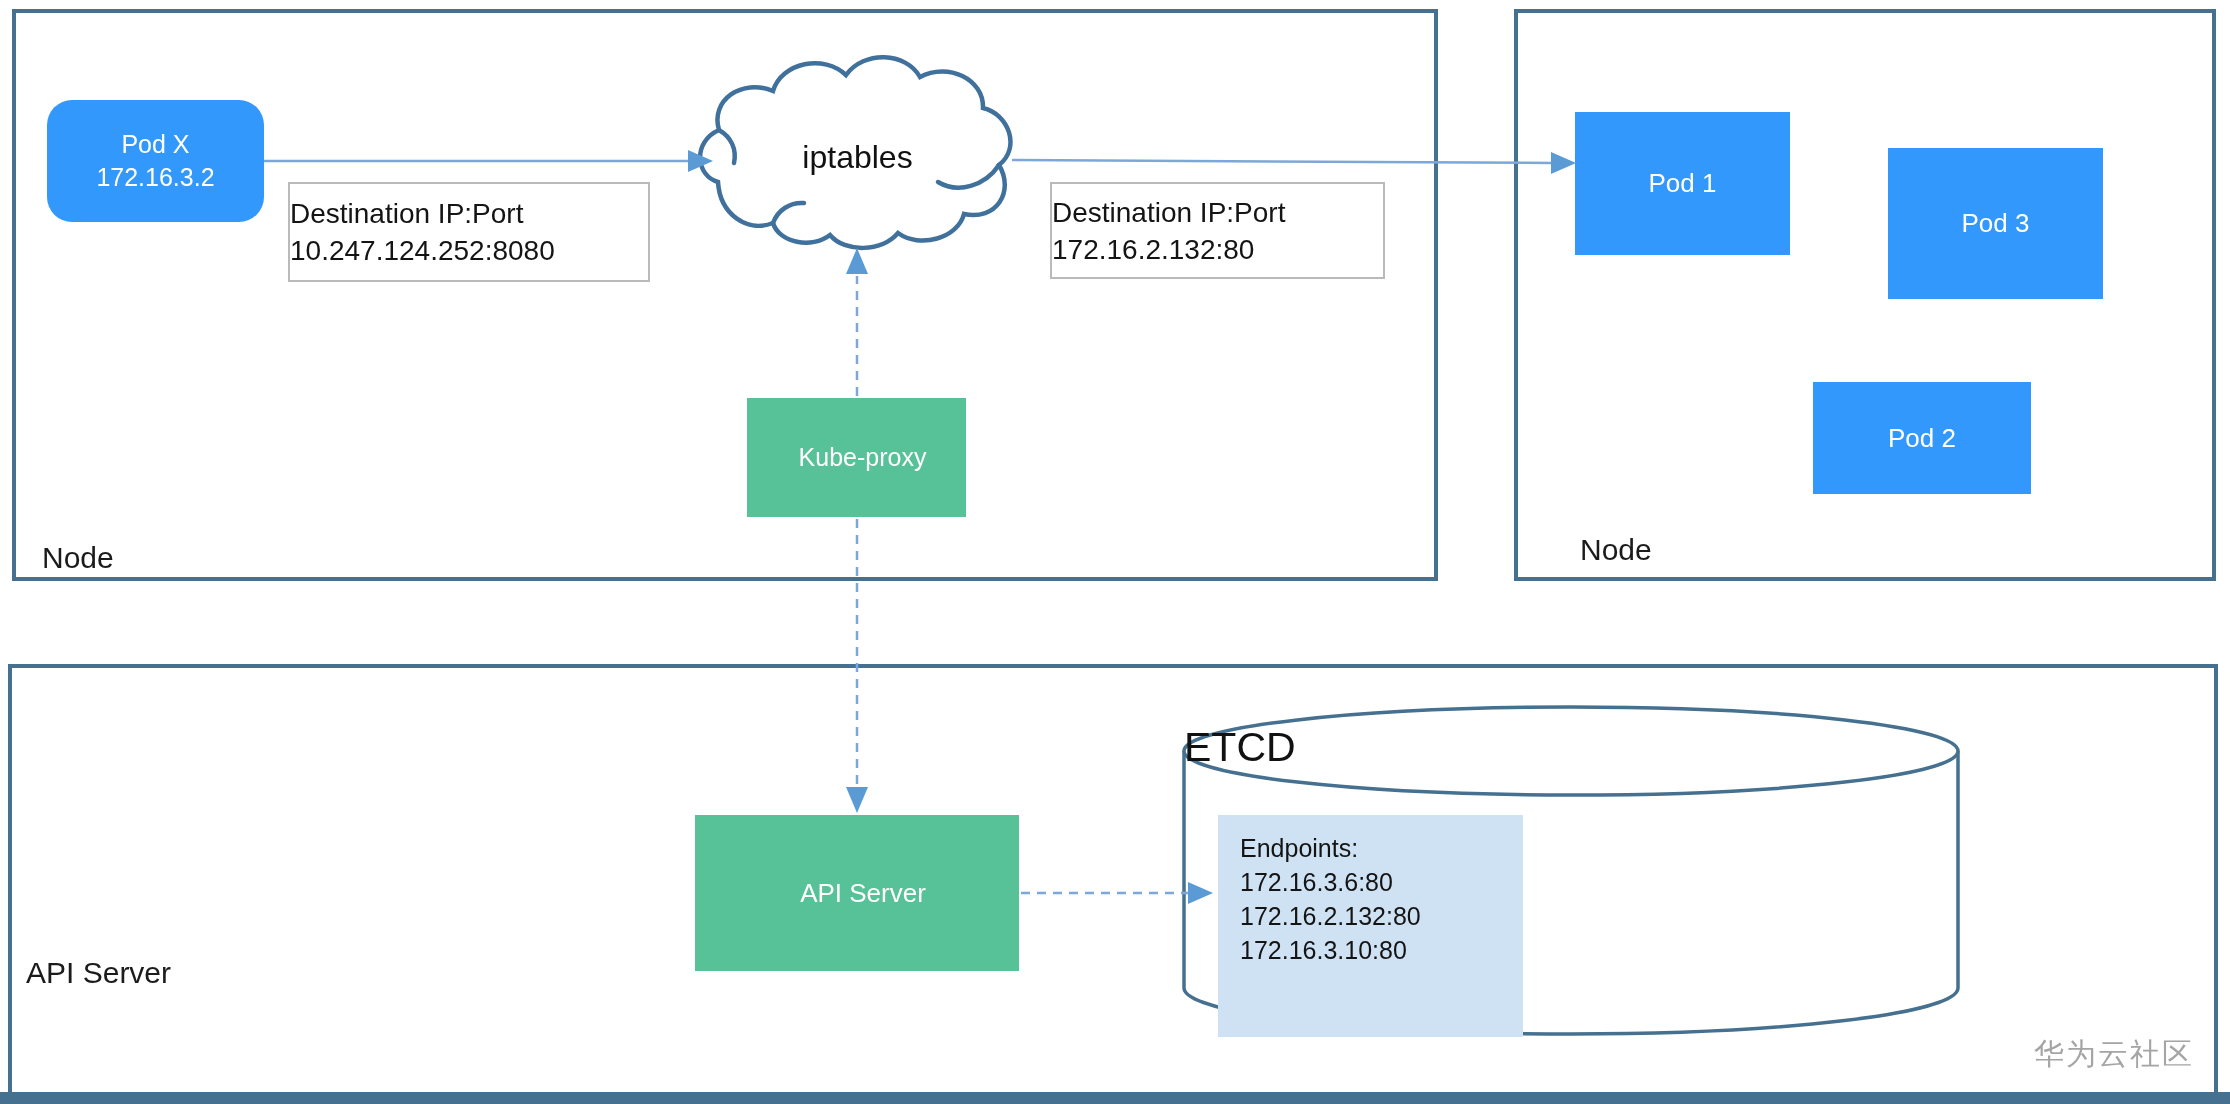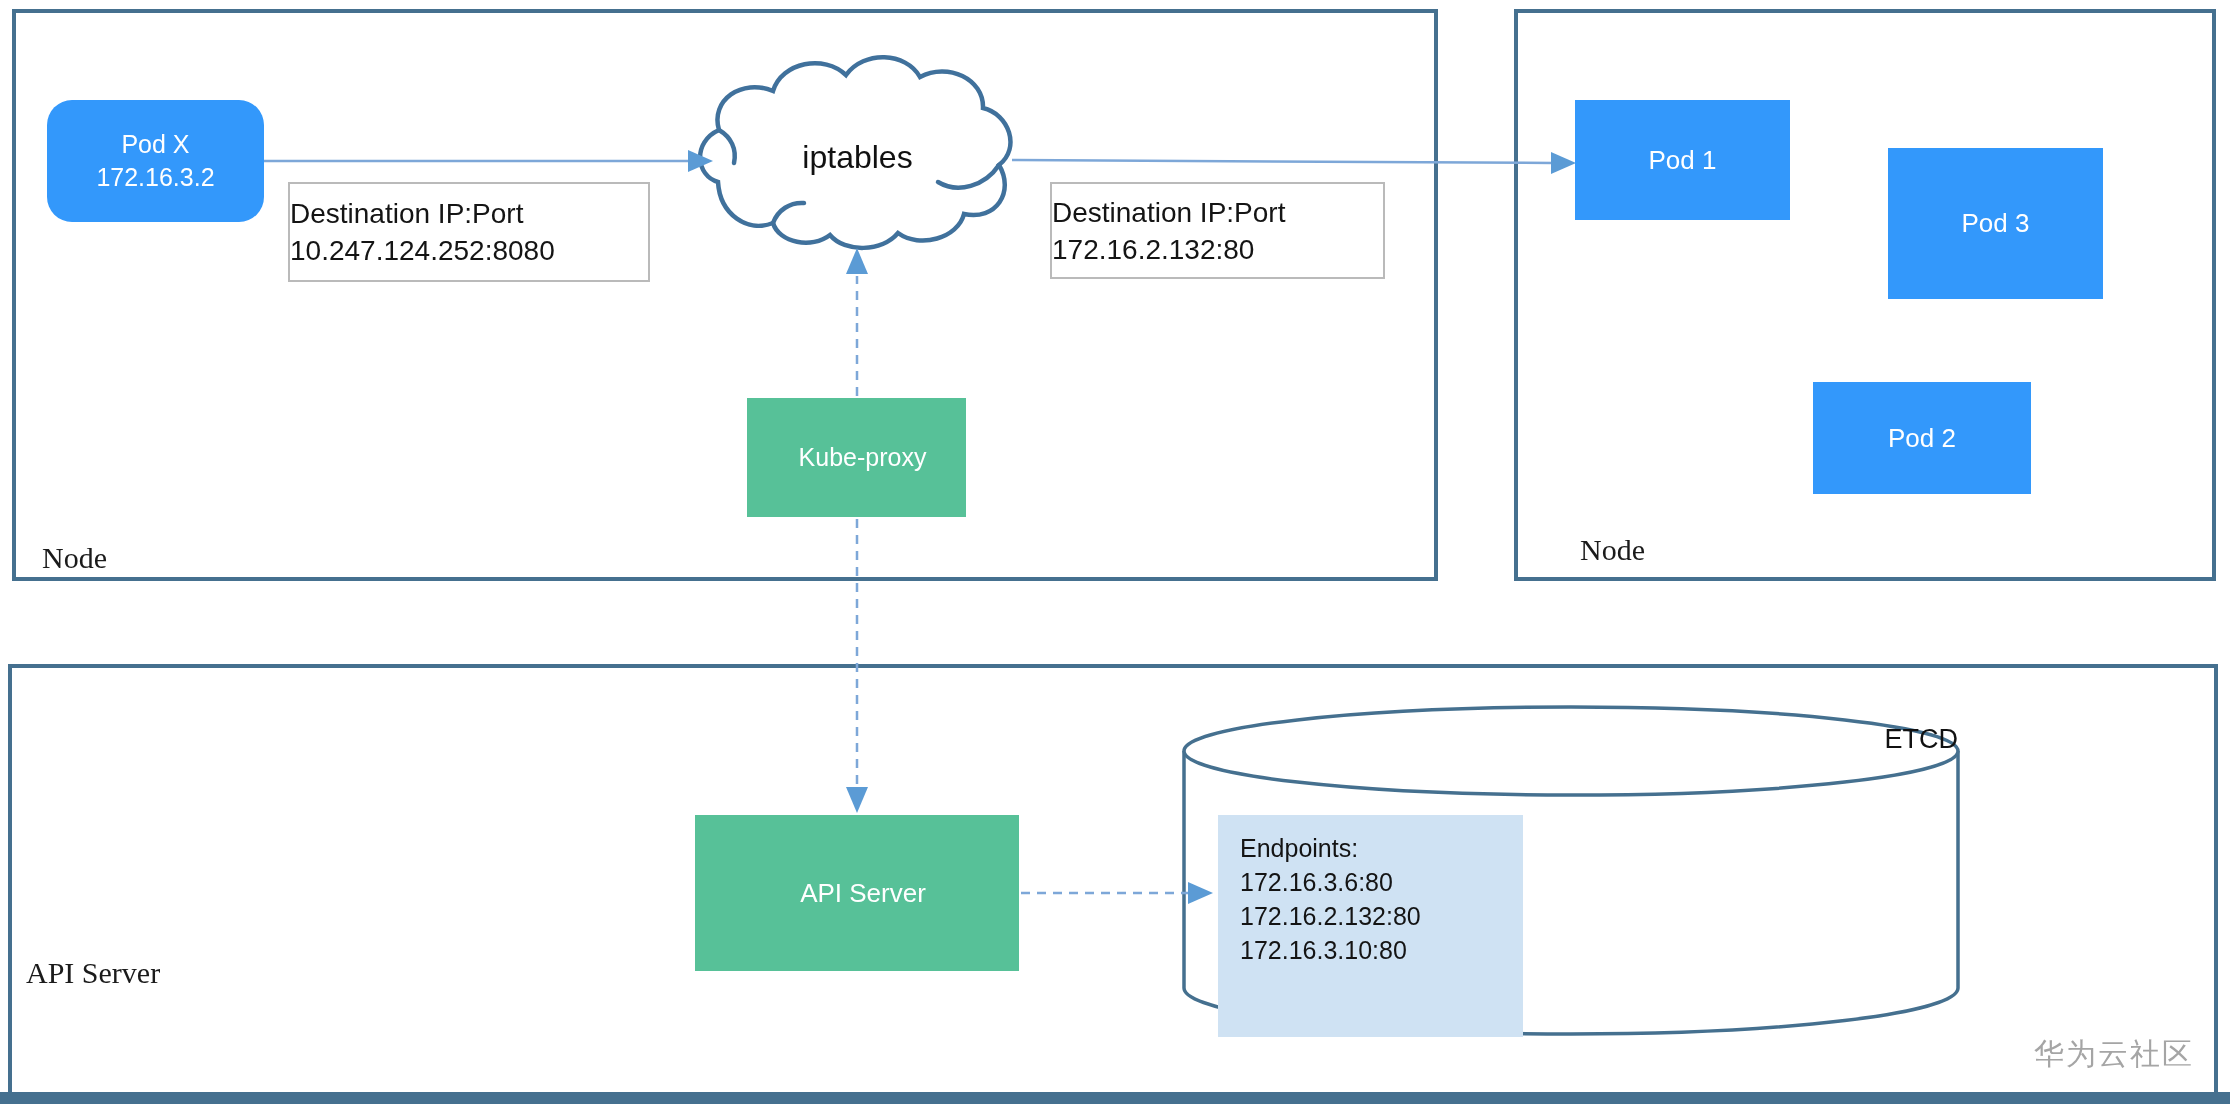--- a/index.html
+++ b/index.html
@@ -22,21 +22,20 @@
     font-family: "Liberation Sans", sans-serif;
     color: var(--text-black);
     overflow: hidden;
   }
 
   .frame {
     position: absolute;
     border: 4px solid var(--frame-blue);
     background: transparent;
     z-index: 1;
-    font-family: Liberation Serif, serif;
   }
   .frame-label {
     position: absolute;
     font-size: 30px;
     color: #1b1b1b;
   }
 
   .pod {
     position: absolute;
     background: var(--pod-blue);
@@ -70,22 +69,22 @@
   .cloud-label {
     position: absolute;
     left: 703px; top: 70px; width: 309px; height: 175px;
     display: flex; align-items: center; justify-content: center;
     font-size: 32px; color: #111;
     z-index: 3;
   }
   .etcd-title {
     position: absolute;
     left: 1184px; top: 724px; width: 774px;
-    text-align: right;
-    font-size: 27px; color: #111;
+    text-align: left;
+    font-size: 41px; color: #111;
     z-index: 3;
   }
   .endpoints {
     position: absolute;
     left: 1218px; top: 815px; width: 305px; height: 222px;
     background: var(--endpoints-bg);
     padding: 16px 10px 0 22px;
     font-size: 25px;
     line-height: 34px;
     color: #141414;
@@ -197,21 +196,21 @@
 
 <div class="cloud-label">iptables</div>
 
 <div class="dest-label" style="left:1050px; top:182px; width:335px; height:97px;">
   <span>Destination IP:Port</span>
   <span>172.16.2.132:80</span>
 </div>
 
 <div class="green-box" style="left:747px; top:398px; width:219px; height:119px; font-size:25px;">Kube-proxy</div>
 
-<div class="pod" style="left:1575px; top:100px; width:215px; height:120px;">Pod 1</div>
+<div class="pod" style="left:1575px; top:112px; width:215px; height:143px;">Pod 1</div>
 <div class="pod" style="left:1888px; top:148px; width:215px; height:151px;">Pod 3</div>
 <div class="pod" style="left:1813px; top:382px; width:218px; height:112px;">Pod 2</div>
 
 <div class="green-box" style="left:695px; top:815px; width:324px; height:156px;">API Server</div>
 
 <div class="etcd-title">ETCD</div>
 
 <div class="endpoints">
   <div>Endpoints:</div>
   <div>172.16.3.6:80</div>

